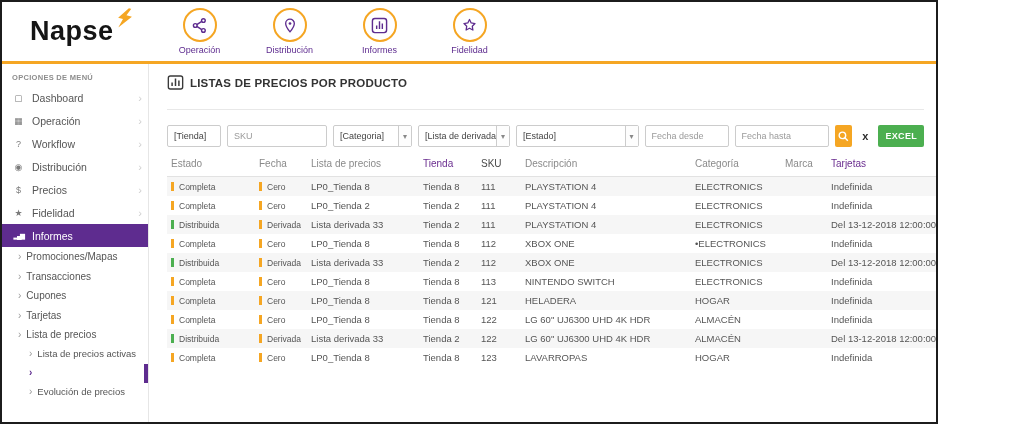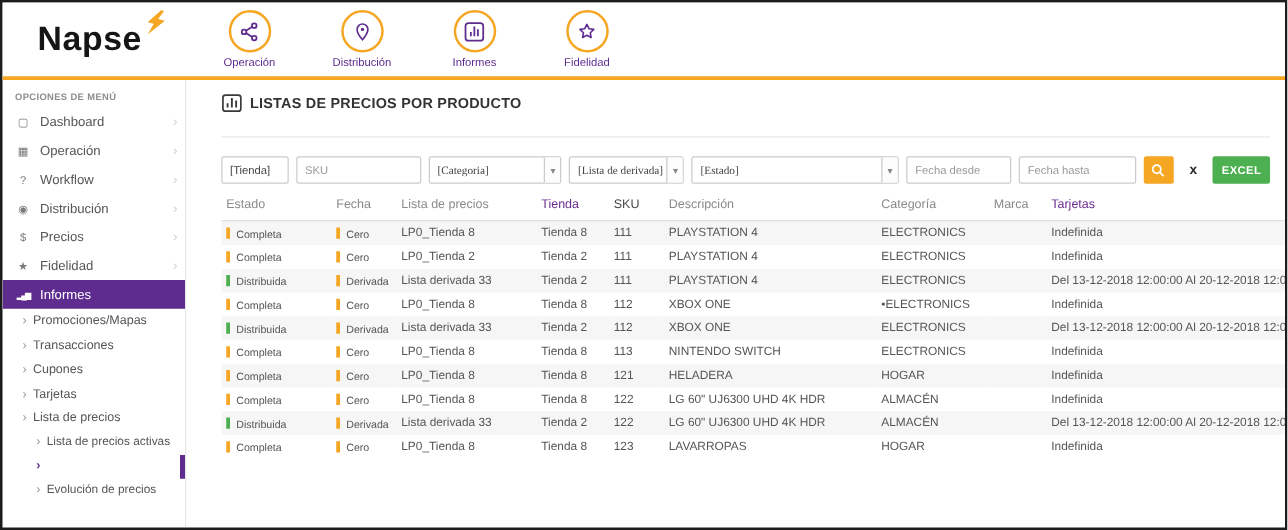--- a/index.html
+++ b/index.html
@@ -1,29 +1,29 @@
 <!DOCTYPE html>
 <html><head>
 <meta charset="utf-8">
 <style>
   * { box-sizing: border-box; margin: 0; padding: 0; }
   body { font-family: "Liberation Sans", sans-serif; background:#fff; }
-  .app { width:1030px; height:424px; border:2px solid #1c1c1c; background:#fff; overflow:hidden; display:flex; flex-direction:column; }
+  .app { width:938px; height:424px; border:2px solid #1c1c1c; background:#fff; overflow:hidden; display:flex; flex-direction:column; }
 
   
   .topbar { height:62px; display:flex; align-items:center; border-bottom:3px solid #f5a623; flex:0 0 auto; background:#fff; }
   .logo { position:relative; margin-left:28px; font-size:27px; font-weight:700; color:#151515; letter-spacing:.5px; padding-right:14px; }
   .logo svg { position:absolute; right:-4px; top:-9px; transform:rotate(14deg); }
   .topnav { display:flex; margin-left:40px; gap:26px; }
   .topnav-item { display:flex; flex-direction:column; align-items:center; width:64px; cursor:pointer; }
   .circle { width:34px; height:34px; border:2px solid #f5a623; border-radius:50%; background:#fff; display:flex; align-items:center; justify-content:center; }
   .topnav-label { margin-top:3px; font-size:9px; color:#5e2c8f; }
 
   
-  .bodyrow { flex:1; display:flex; overflow:hidden;gap:10px; }
+  .bodyrow { flex:1; display:flex; overflow:hidden; }
 
   
   .sidebar { width:147px; flex:0 0 147px; border-right:1px solid #e6e6e6; padding-top:4px; overflow:hidden; }
   .sidebar-title { font-size:7.5px; font-weight:bold; color:#8d8d8d; padding:5px 10px 4px 10px; letter-spacing:.3px; }
   .sb-item { display:flex; align-items:center; cursor:pointer; color:#555; }
   .sb-item.lvl0 { height:23px; padding:0 6px 0 9px; font-size:10.5px; }
   .sb-item.lvl0 .sb-icon { width:15px; font-size:9px; color:#7a7a7a; text-align:center; margin-right:6px; }
   .sb-item.lvl0 .sb-icon.multi { font-size:6.5px; letter-spacing:-1.5px; }
   .sb-item.lvl0 .sb-chev { margin-left:auto; color:#cfcfcf; font-size:11px; }
   .sb-item.lvl0.active { background:#5e2c8f; color:#fff; }
@@ -38,21 +38,21 @@
   
   .main { flex:1; padding:11px 12px 0 18px; overflow:hidden; }
   .page-title-row { display:flex; align-items:center; gap:6px; padding-bottom:19px; border-bottom:1px solid #e8e8e8; }
   .page-title-row h1 { font-size:11.5px; color:#333; letter-spacing:.2px; }
 
   .filters { display:flex; align-items:center; gap:6px; margin-top:15px; }
   .f-input, .f-select { height:22px; border:1px solid #ccc; border-radius:2px; font-size:9px; color:#444; background:#fff; font-family:"Liberation Sans",sans-serif; }
   .f-input { padding:0 6px; }
   .f-input::placeholder { color:#9a9a9a; }
   .f-select { display:flex; align-items:center; justify-content:space-between; cursor:pointer; }
-  .sel-label { padding:0 6px; white-space:nowrap; overflow:hidden;font-family:Liberation Serif, serif; }
+  .sel-label { padding:0 6px; white-space:nowrap; overflow:hidden; }
   .sel-chev { border-left:1px solid #ccc; align-self:stretch; display:flex; align-items:center; padding:0 4px; color:#888; font-size:8px; background:#fdfdfd; }
   .f-tienda{width:54px} .f-sku{width:100px} .f-cat{width:108px} .f-lista{width:92px} .f-estado{width:168px} .f-fdesde{width:84px} .f-fhasta{width:94px}
   .btn-search { width:24px; height:22px; background:#f5a623; border:none; border-radius:2px; display:flex; align-items:center; justify-content:center; cursor:pointer; }
   .btn-clear { width:20px; height:22px; background:#fff; border:none; font-weight:bold; font-size:11px; color:#2b2b2b; cursor:pointer; }
   .btn-excel { height:22px; background:#4caf50; color:#fff; border:none; border-radius:2px; font-size:9px; font-weight:bold; padding:0 7px; cursor:pointer; letter-spacing:.3px; }
 
   table { margin-top:6px; border-collapse:collapse; table-layout:fixed; width:851px; }
   th { text-align:left; font-weight:normal; font-size:10px; color:#8a8a8a; padding:5px 4px 7px 4px; border-bottom:1px solid #e2e2e2; white-space:nowrap; }
   th.accent { color:#6a2d8f; }
   th.dark { color:#4a4a4a; }

